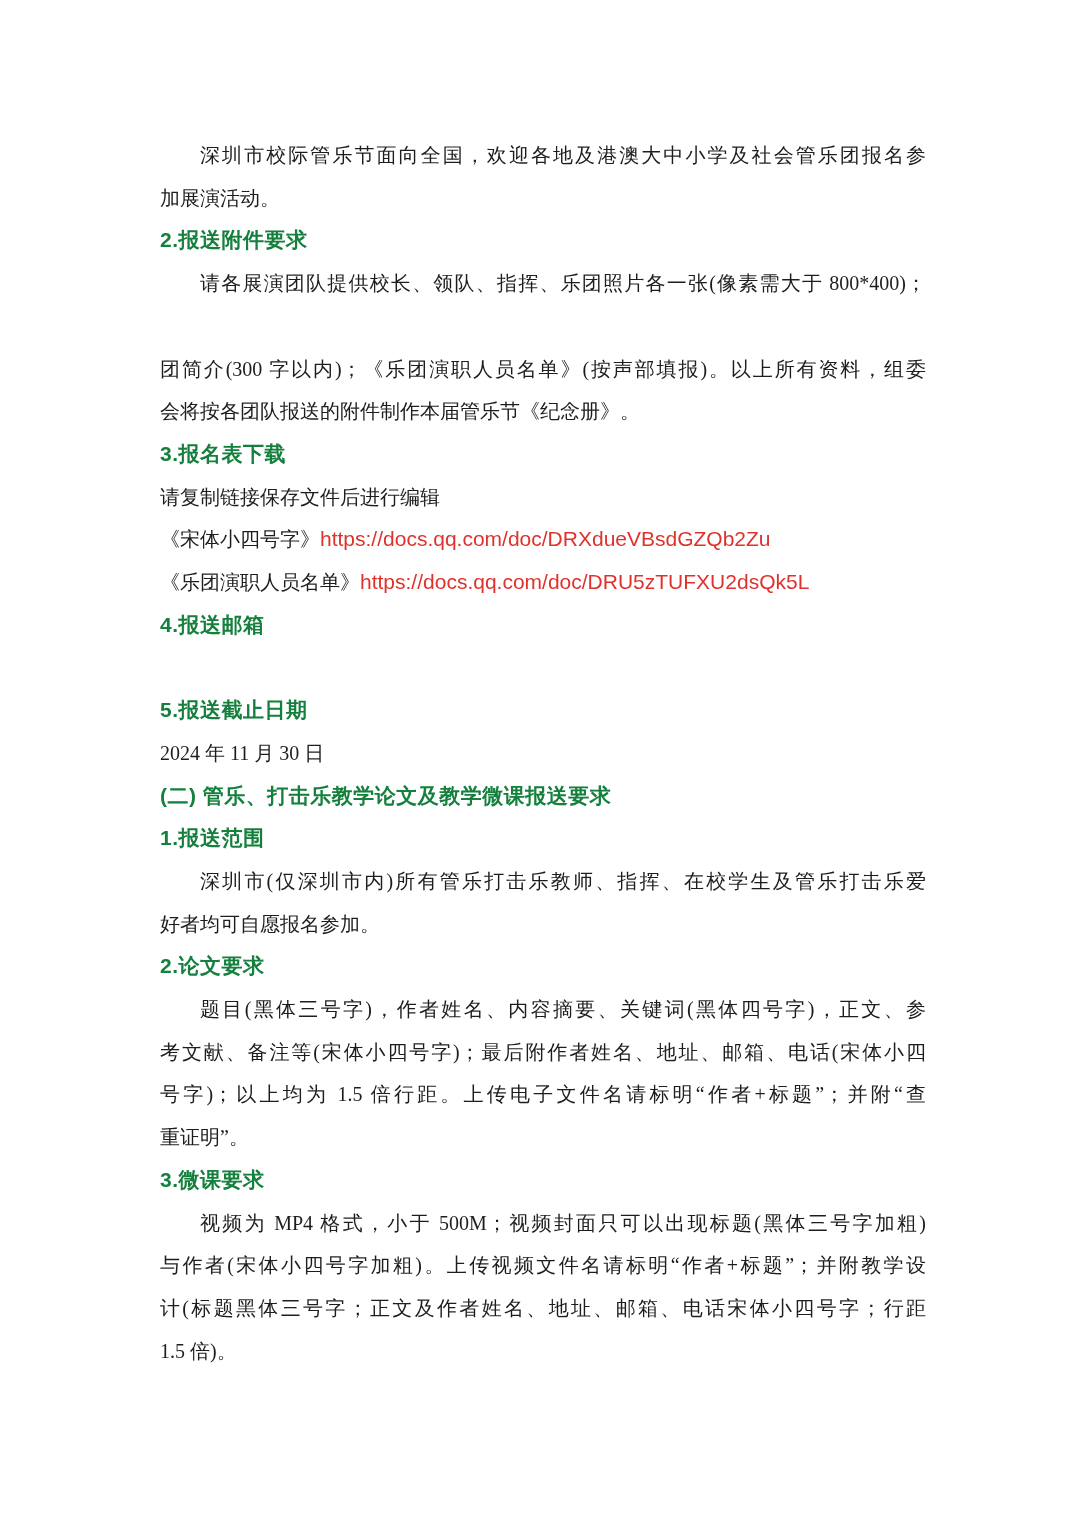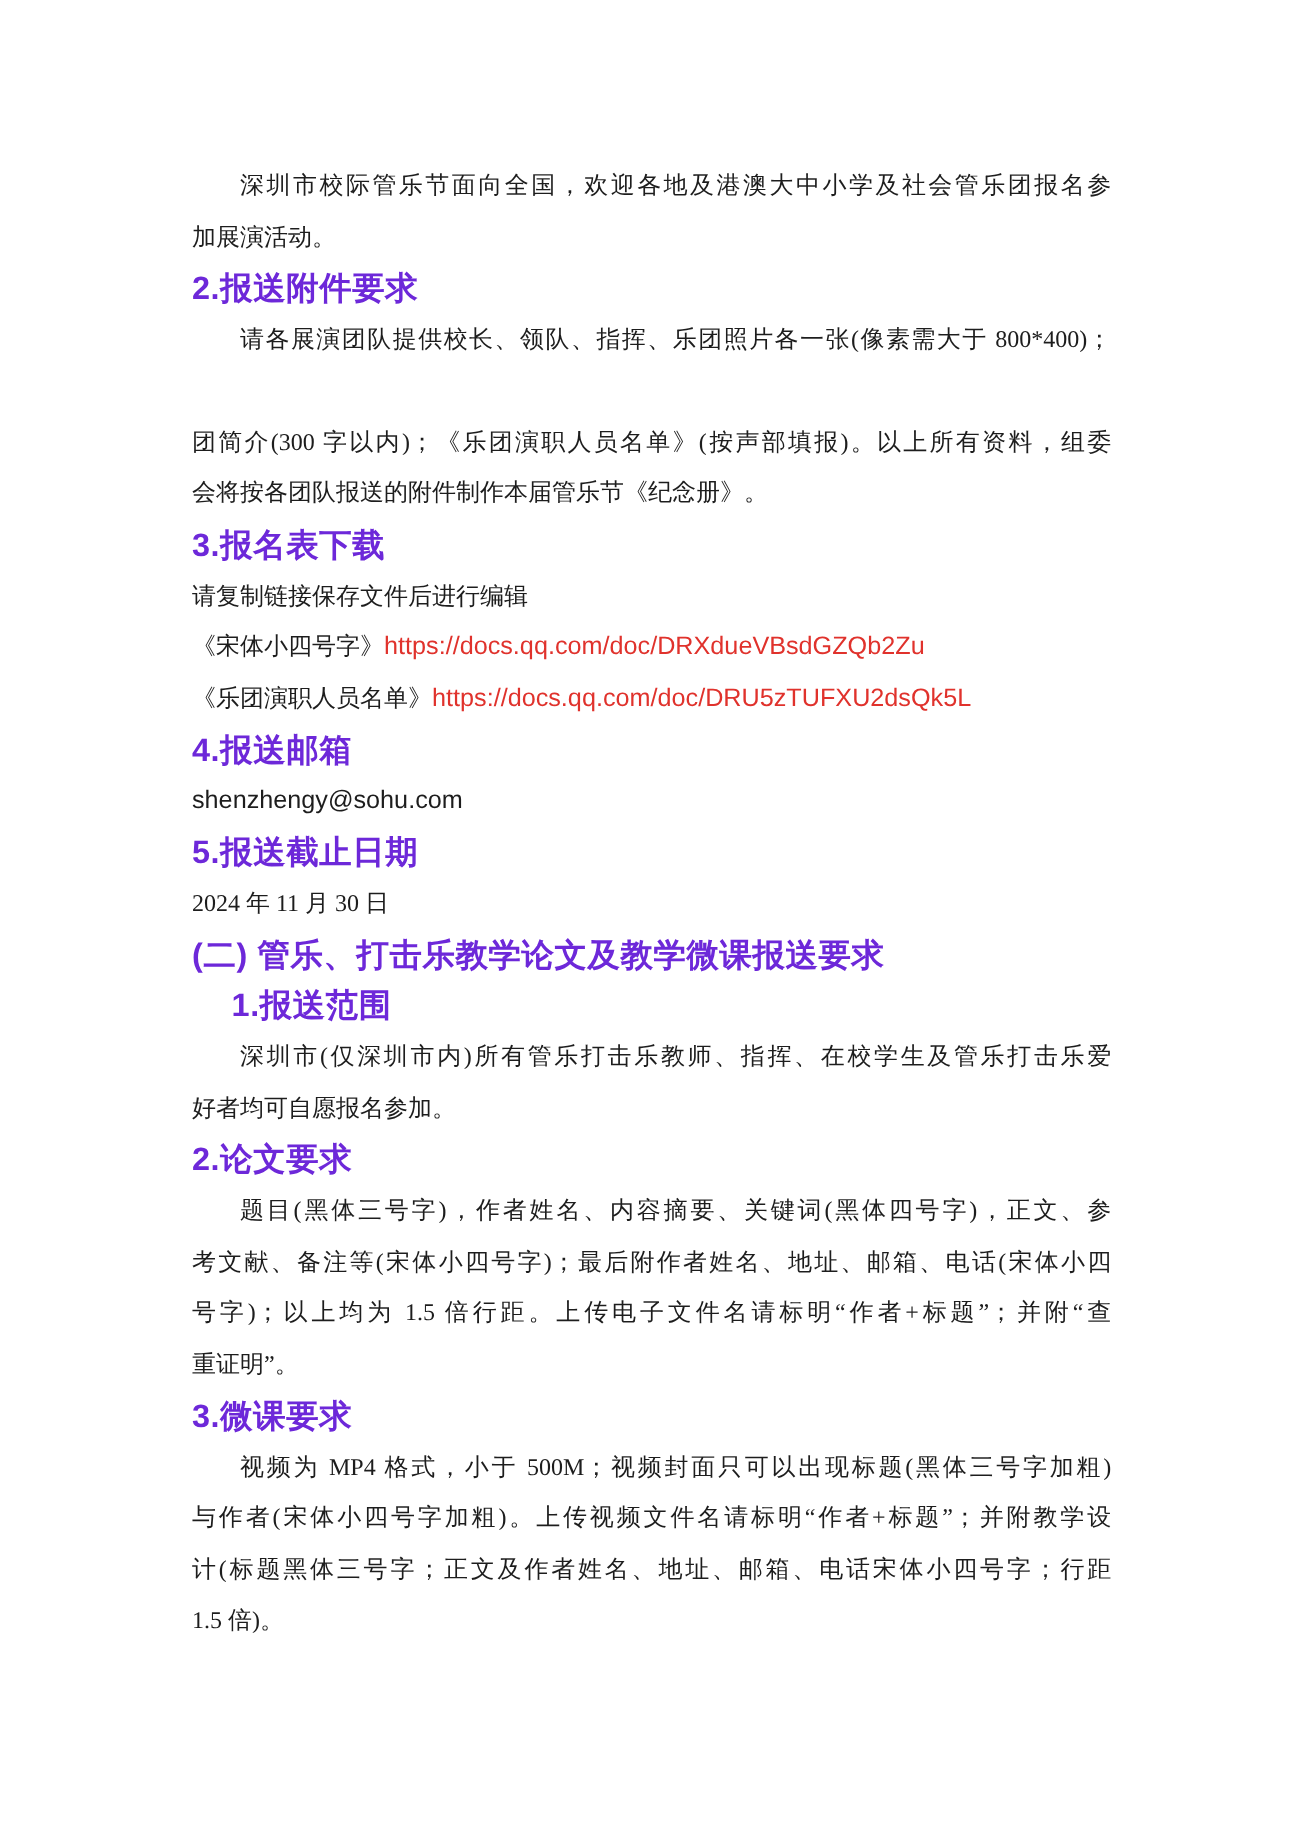--- a/index.html
+++ b/index.html
@@ -40,22 +40,22 @@
   }
   .line.indent {
     text-indent: 40px;
   }
   .t-body {
     font-family: "Liberation Serif", "DejaVu Serif", serif;
   }
   .t-h {
     font-family: "Liberation Sans", "DejaVu Sans", sans-serif;
     font-weight: 700;
-    font-size: 27px;
-    color: #6d28d9;
+    font-size: 21px;
+    color: #15803d;
     letter-spacing: 0.5px;
   }
   .t-link {
     font-family: "Liberation Sans", "DejaVu Sans", sans-serif;
     font-size: 21px;
     color: var(--link-red, #e0322c);
     cursor: pointer;
   }
   .t-email {
     font-family: "Liberation Sans", "DejaVu Sans", sans-serif;
@@ -72,25 +72,24 @@
       <div class="line left" style="top: 176.7px;"><span class="t-body">加展演活动。</span></div>
       <div class="line left" style="top: 219.4px;"><span class="t-h">2.报送附件要求</span></div>
       <div class="line justify indent" style="top: 262.1px;"><span class="t-body">请各展演团队提供校长、领队、指挥、乐团照片各一张(像素需大于 800*400)；</span></div>
       <div class="line justify" style="top: 347.5px;"><span class="t-body">团简介(300 字以内)；《乐团演职人员名单》(按声部填报)。以上所有资料，组委</span></div>
       <div class="line left" style="top: 390.2px;"><span class="t-body">会将按各团队报送的附件制作本届管乐节《纪念册》。</span></div>
       <div class="line left" style="top: 432.9px;"><span class="t-h">3.报名表下载</span></div>
       <div class="line left" style="top: 475.6px;"><span class="t-body">请复制链接保存文件后进行编辑</span></div>
       <div class="line left" style="top: 518.3px;"><span class="t-body">《宋体小四号字》</span><span class="t-link">https://docs.qq.com/doc/DRXdueVBsdGZQb2Zu</span></div>
       <div class="line left" style="top: 561px;"><span class="t-body">《乐团演职人员名单》</span><span class="t-link">https://docs.qq.com/doc/DRU5zTUFXU2dsQk5L</span></div>
       <div class="line left" style="top: 603.7px;"><span class="t-h">4.报送邮箱</span></div>
-      <div class="line left" style="top: 646.4px;"><span class="t-email">shenzhengy@sohu.com</span></div>
       <div class="line left" style="top: 689.1px;"><span class="t-h">5.报送截止日期</span></div>
       <div class="line left" style="top: 731.8px;"><span class="t-body">2024 年 11 月 30 日</span></div>
       <div class="line left" style="top: 774.5px;"><span class="t-h">(二) 管乐、打击乐教学论文及教学微课报送要求</span></div>
-      <div class="line left" style="top: 817.2px; margin-left: 33px;"><span class="t-h">1.报送范围</span></div>
+      <div class="line left" style="top: 817.2px;"><span class="t-h">1.报送范围</span></div>
       <div class="line justify indent" style="top: 859.9px;"><span class="t-body">深圳市(仅深圳市内)所有管乐打击乐教师、指挥、在校学生及管乐打击乐爱</span></div>
       <div class="line left" style="top: 902.6px;"><span class="t-body">好者均可自愿报名参加。</span></div>
       <div class="line left" style="top: 945.3px;"><span class="t-h">2.论文要求</span></div>
       <div class="line justify indent" style="top: 988px;"><span class="t-body">题目(黑体三号字)，作者姓名、内容摘要、关键词(黑体四号字)，正文、参</span></div>
       <div class="line justify" style="top: 1030.7px;"><span class="t-body">考文献、备注等(宋体小四号字)；最后附作者姓名、地址、邮箱、电话(宋体小四</span></div>
       <div class="line justify" style="top: 1073.4px;"><span class="t-body">号字)；以上均为 1.5 倍行距。上传电子文件名请标明“作者+标题”；并附“查</span></div>
       <div class="line left" style="top: 1116.1px;"><span class="t-body">重证明”。</span></div>
       <div class="line left" style="top: 1158.8px;"><span class="t-h">3.微课要求</span></div>
       <div class="line justify indent" style="top: 1201.5px;"><span class="t-body">视频为 MP4 格式，小于 500M；视频封面只可以出现标题(黑体三号字加粗)</span></div>
       <div class="line justify" style="top: 1244.2px;"><span class="t-body">与作者(宋体小四号字加粗)。上传视频文件名请标明“作者+标题”；并附教学设</span></div>

